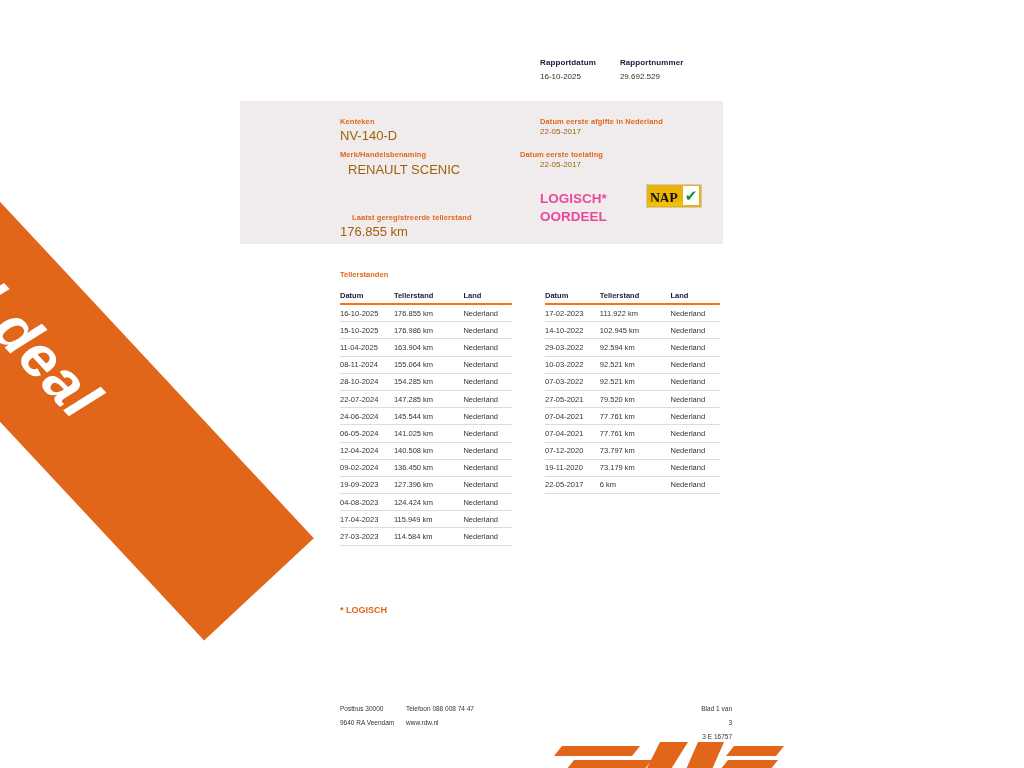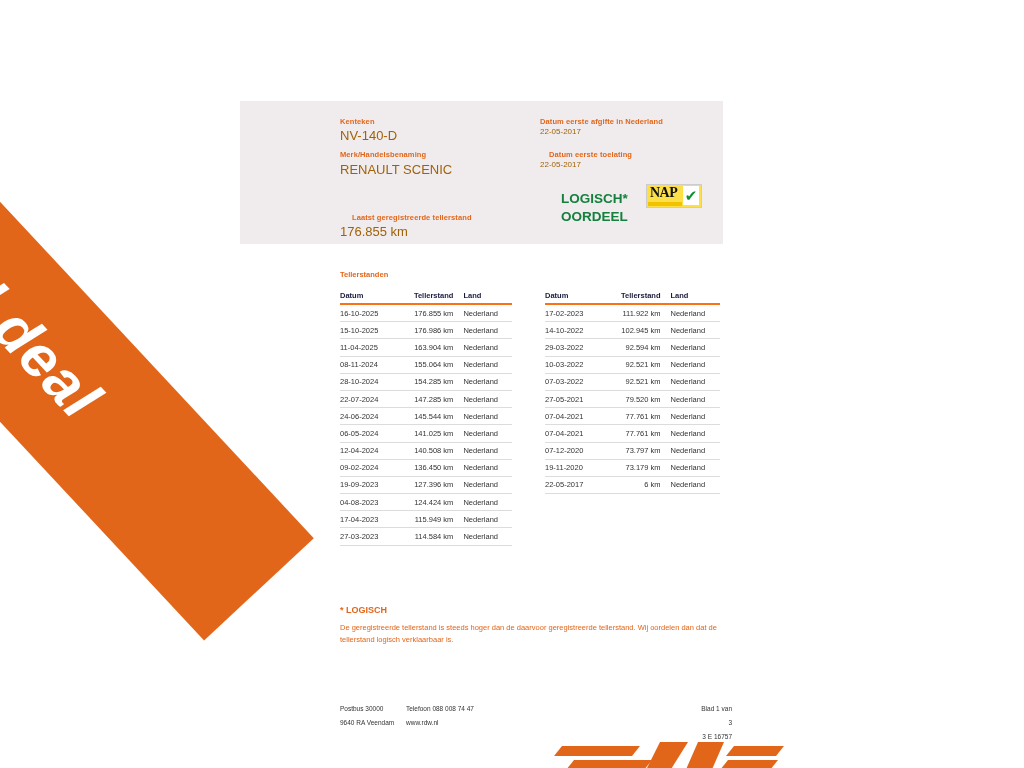--- a/index.html
+++ b/index.html
@@ -107,34 +107,33 @@
     position: absolute;
     font-size: 13px;
     color: #a16207;
   }
   .verdict {
     position: absolute;
     left: 540px;
     top: 190px;
     font-size: 13.5px;
     font-weight: bold;
-    color: #15803d;
+    color: #ec4899;
     line-height: 18px;
-    margin-left: 21px;
   }
   .nap-badge {
     position: absolute;
     left: 646px;
     top: 184px;
     width: 54px;
     height: 22px;
-    background: #fde047;
+    background: #eab308;
     border: 1px solid #cccccc;
     display: flex;
-    align-items: flex-start;
+    align-items: flex-end;
   }
   .nap-badge .nap-text {
     font-family: "Liberation Serif", serif;
     font-weight: bold;
     font-size: 14px;
     color: #111111;
     padding-left: 3px;
     letter-spacing: -0.5px;
   }
   .nap-badge .nap-bar {
@@ -177,21 +176,21 @@
   .odo-table.right { left: 545px; top: 291px; width: 175px; }
   .odo-table th {
     font-size: 7.5px;
     font-weight: bold;
     color: #1a1a3c;
     border-bottom: 2px solid #f97316;
     padding: 0 0 3px 0;
     text-align: left;
     white-space: nowrap;
   }
-  .odo-table th.num, .odo-table td.num { text-align: right; padding-right: 10px; }
+  .odo-table th.num, .odo-table td.num { text-align: left; padding-right: 10px; }
   .odo-table th.land, .odo-table td.land { text-align: left; }
   .odo-table td {
     padding: 3.6px 0;
     border-bottom: 1px solid #dcdcdc;
     white-space: nowrap;
     color: #333333;
   }
   .odo-table tr:last-child td { border-bottom: 1px solid #dcdcdc; }
 
   
@@ -250,37 +249,47 @@
 </head>
 <body>
 
 <div class="page">
 
   <div class="promo-banner">
     <span class="promo-text">Voordeel deal</span>
   </div>
 
 
+  <div class="header-meta">
+    <div class="meta-block">
+      <span class="meta-label">Rapportdatum</span>
+      <span class="meta-value">16-10-2025</span>
+    </div>
+    <div class="meta-block">
+      <span class="meta-label">Rapportnummer</span>
+      <span class="meta-value">29.692.529</span>
+    </div>
+  </div>
 
   <div class="summary-panel"></div>
   <div class="summary-notch"></div>
 
   <div class="sum-label" style="left:340px; top:117px;">Kenteken</div>
   <div class="sum-value" style="left:340px; top:128px;">NV-140-D</div>
 
   <div class="sum-label" style="left:340px; top:150px;">Merk/Handelsbenaming</div>
-  <div class="sum-value" style="left:340px; top:162px;">RENAULT SCENIC</div>
+  <div class="sum-value" style="left:348px; top:162px;">RENAULT SCENIC</div>
 
   <div class="sum-label" style="left:340px; top:213px;padding-left:12px;">Laatst geregistreerde tellerstand</div>
   <div class="sum-value" style="left:340px; top:224px;">176.855 km</div>
 
   <div class="sum-label" style="left:540px; top:117px;">Datum eerste afgifte in Nederland</div>
   <div class="sum-value" style="left:540px; top:127px; font-size:8px;">22-05-2017</div>
 
-  <div class="sum-label" style="left:549px; top:150px;">Datum eerste toelating</div>
+  <div class="sum-label" style="left:520px; top:150px;">Datum eerste toelating</div>
   <div class="sum-value" style="left:540px; top:160px; font-size:8px;">22-05-2017</div>
 
   <div class="verdict">
     <div>LOGISCH*</div>
     <div>OORDEEL</div>
   </div>
 
   <div class="nap-badge">
     <span class="nap-text">NAP</span>
     <span class="nap-bar"></span>
@@ -432,21 +441,20 @@
         </tr>
         <tr>
           <td>22-05-2017</td>
           <td class="num">6 km</td>
           <td class="land">Nederland</td>
         </tr>
       </tbody>
   </table>
 
   <div class="footnote-title">* LOGISCH</div>
-  <div class="footnote-body">De geregistreerde tellerstand is steeds hoger dan de daarvoor geregistreerde tellerstand. Wij oordelen dan dat de tellerstand logisch verklaarbaar is.</div>
 
   <div class="footer">
     <div class="col c1">
       <div>Postbus 30000</div>
       <div>9640 RA Veendam</div>
     </div>
     <div class="col c2">
       <div>Telefoon 088 008 74 47</div>
       <div>www.rdw.nl</div>
     </div>

